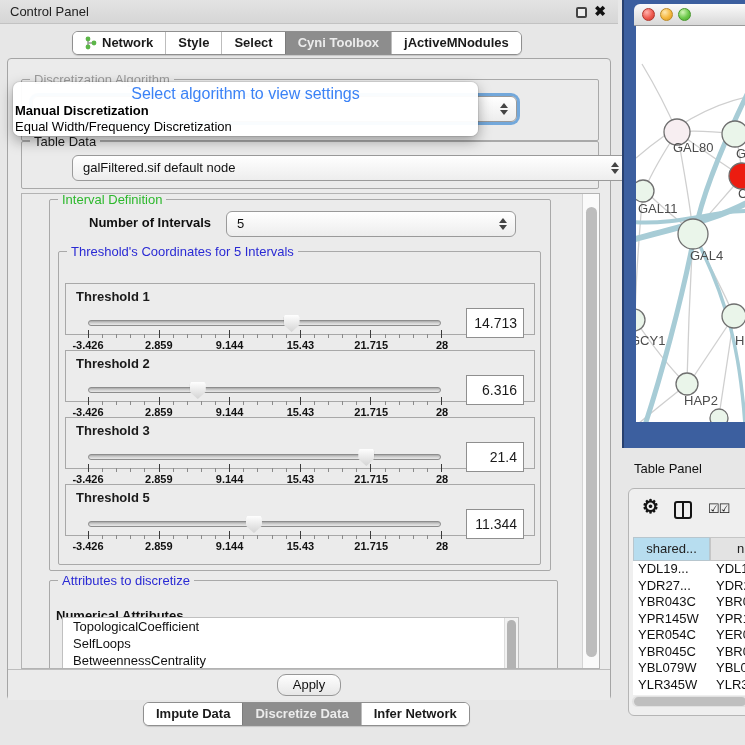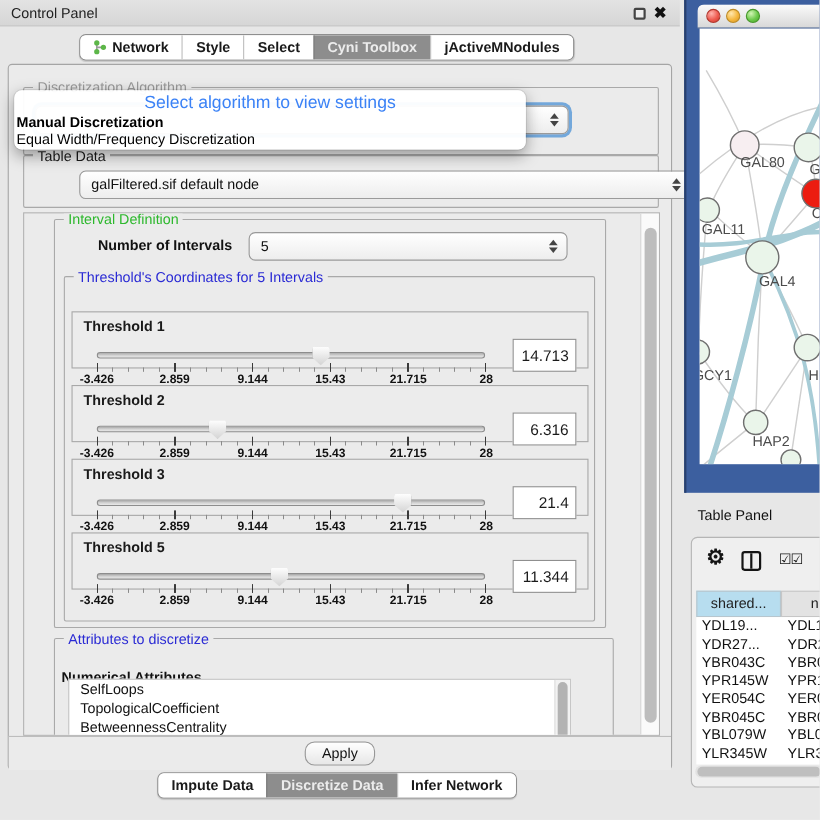--- a/index.html
+++ b/index.html
@@ -245,22 +245,22 @@
   </div>
 </div>
         </div>
       </div>
 
       <div class="group" style="left:27px; top:386px; width:509px; height:120px; background:#ebebeb;">
         <span class="group-title t-blue">Attributes to discretize</span>
         <span class="bold-label abs" style="left:6px; top:12px;margin-top:15px;">Numerical Attributes</span>
         <div class="attr-list">
           <div id="attr-items">
+              <div class="attr-item">TopologicalCoefficient</div>
               <div class="attr-item">SelfLoops</div>
-              <div class="attr-item">TopologicalCoefficient</div>
               <div class="attr-item">BetweennessCentrality</div>
             </div>
           <div class="attr-scroll">
               <div class="thumb"></div>
             </div>
         </div>
       </div>
 
       <div class="vscroll">
         <div class="thumb" style="top:13px; height:450px;"></div>

